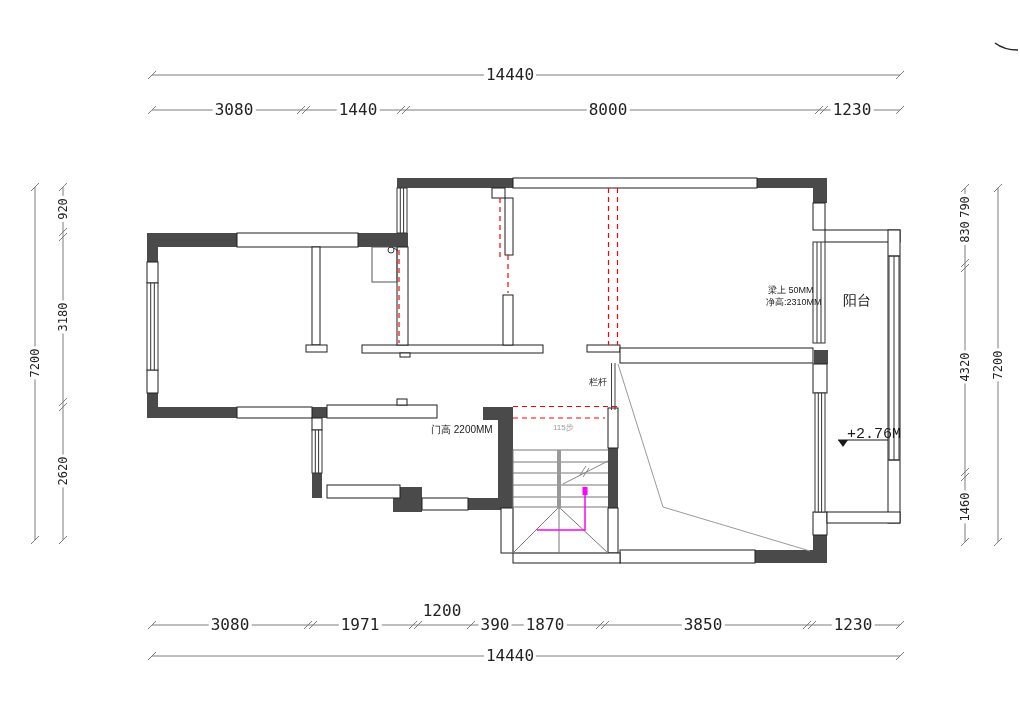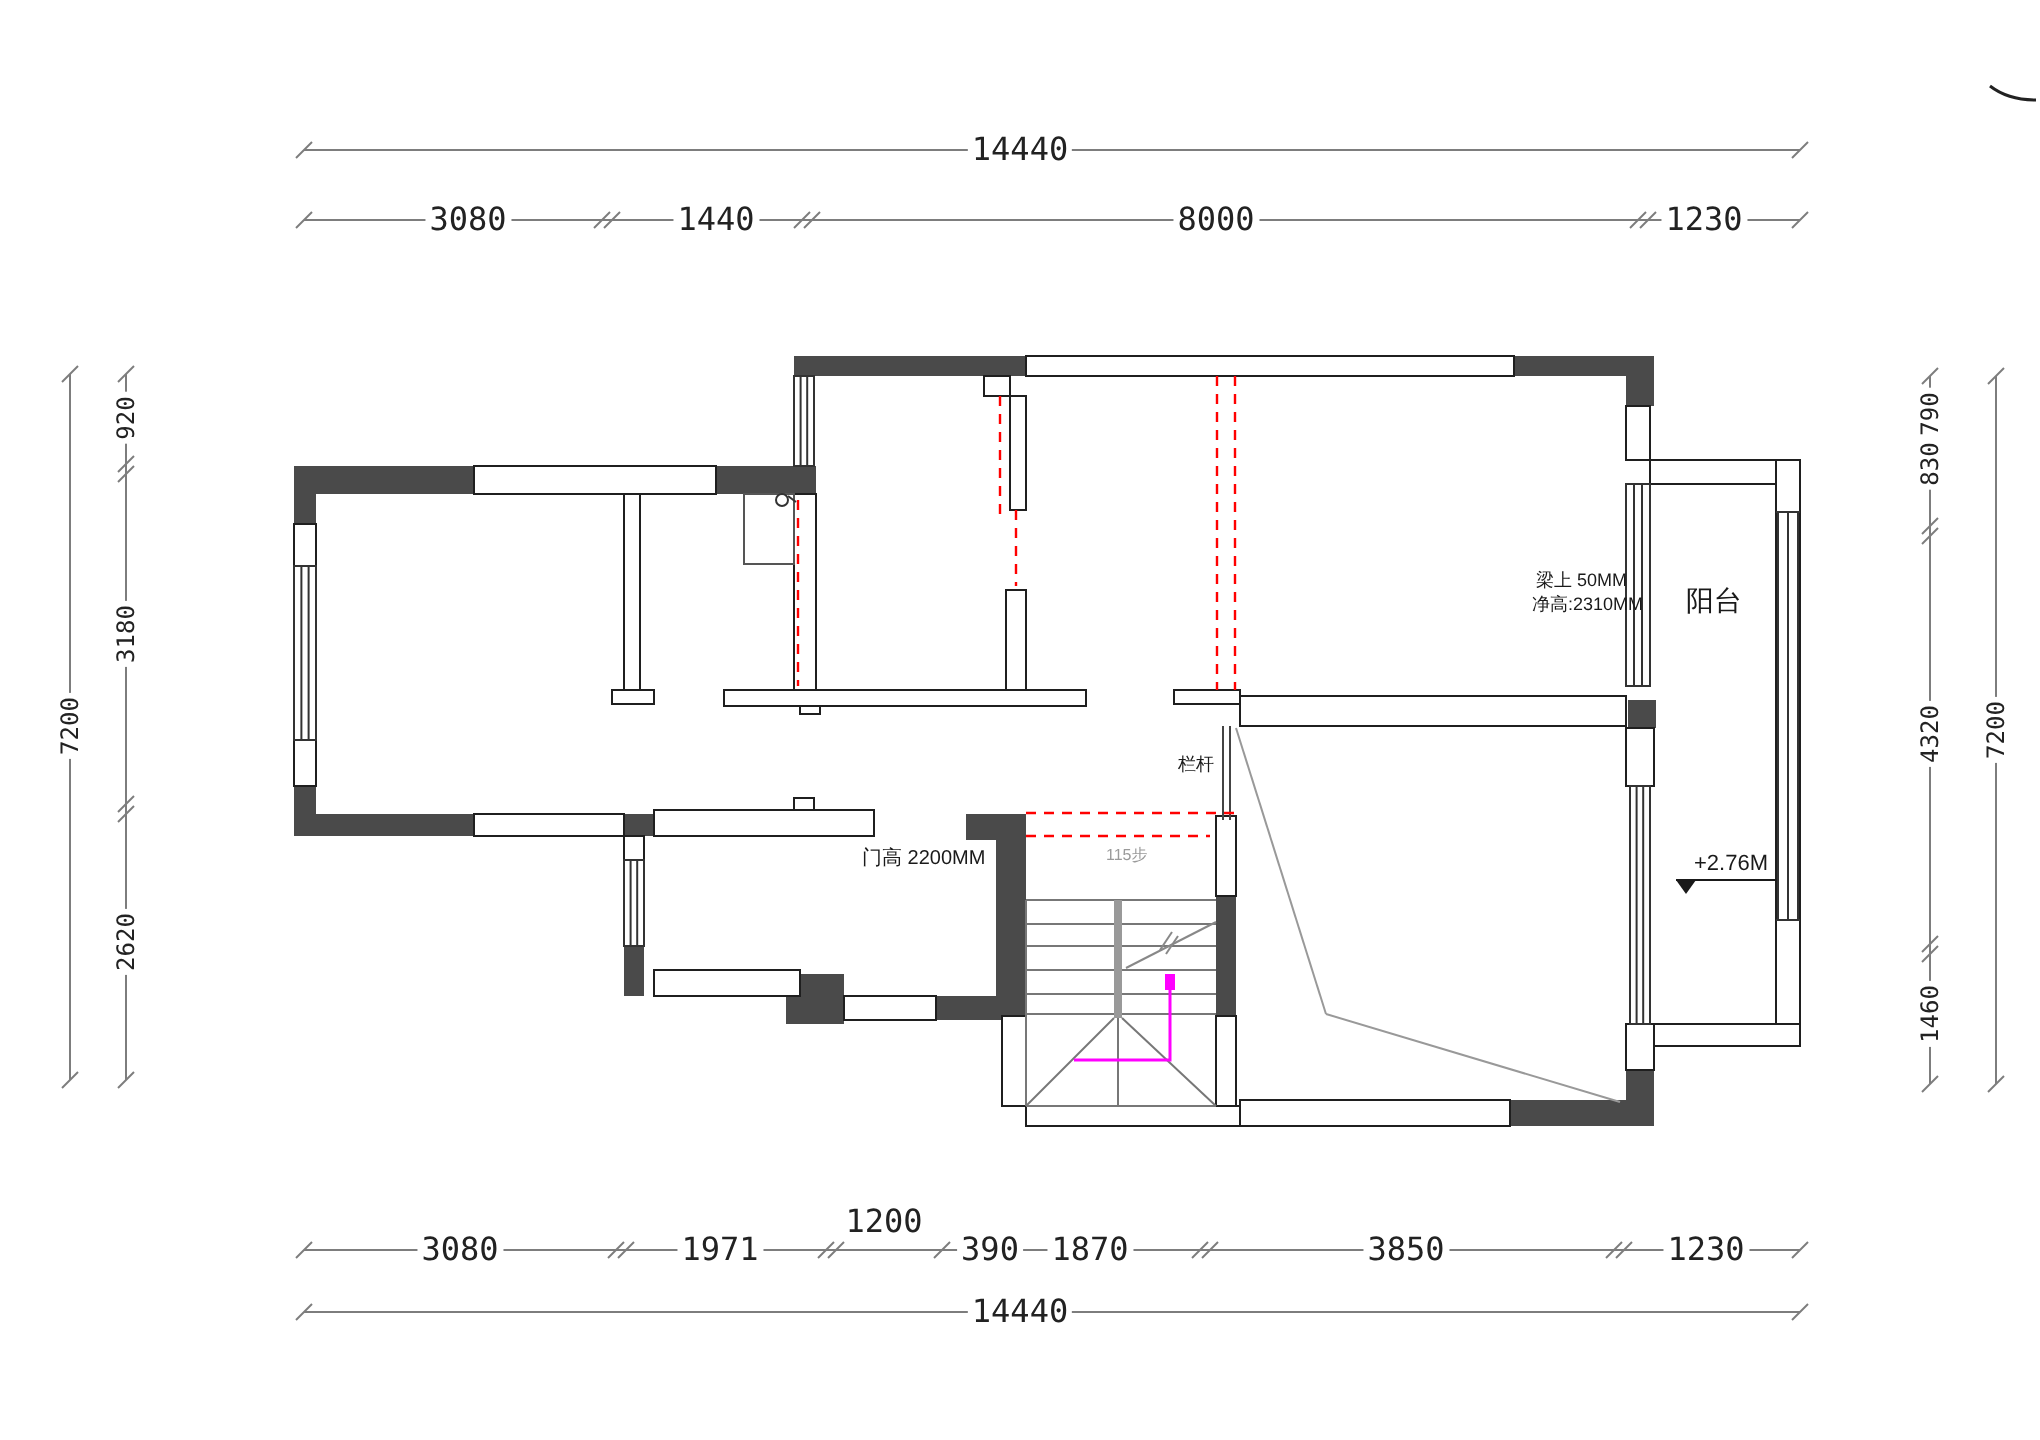--- a/index.html
+++ b/index.html
@@ -8,21 +8,21 @@
   svg{position:absolute;left:0;top:0;}
   .lbl{position:absolute;transform:translate(-50%,-50%);background:#fff;
        font-family:"DejaVu Sans Mono",monospace;font-size:16px;color:#222;
        padding:0 2px;white-space:nowrap;line-height:1;}
   .lbl-v{position:absolute;transform:translate(-50%,-50%) rotate(-90deg);background:#fff;
        font-family:"DejaVu Sans Mono",monospace;font-size:12px;color:#222;
        padding:0 2px;white-space:nowrap;line-height:1;}
   .note{position:absolute;font-family:Liberation Sans, sans-serif;font-size:9px;color:#1a1a1a;
        white-space:nowrap;line-height:1.15;}
   .note-gray{color:#9a9a9a;margin-left:28px;}
-  .note-level{font-family:Liberation Sans, sans-serif;font-size:11px;}
+  .note-level{font-family:Liberation Mono, monospace;font-size:15px;}
 </style>
 </head>
 <body>
 
 <div id="canvas">
 
   <svg width="1020" height="720" viewBox="0 0 1020 720">
 
     <g stroke="#7d7d7d" stroke-width="1">
       <line x1="152" y1="75" x2="900" y2="75"></line>

